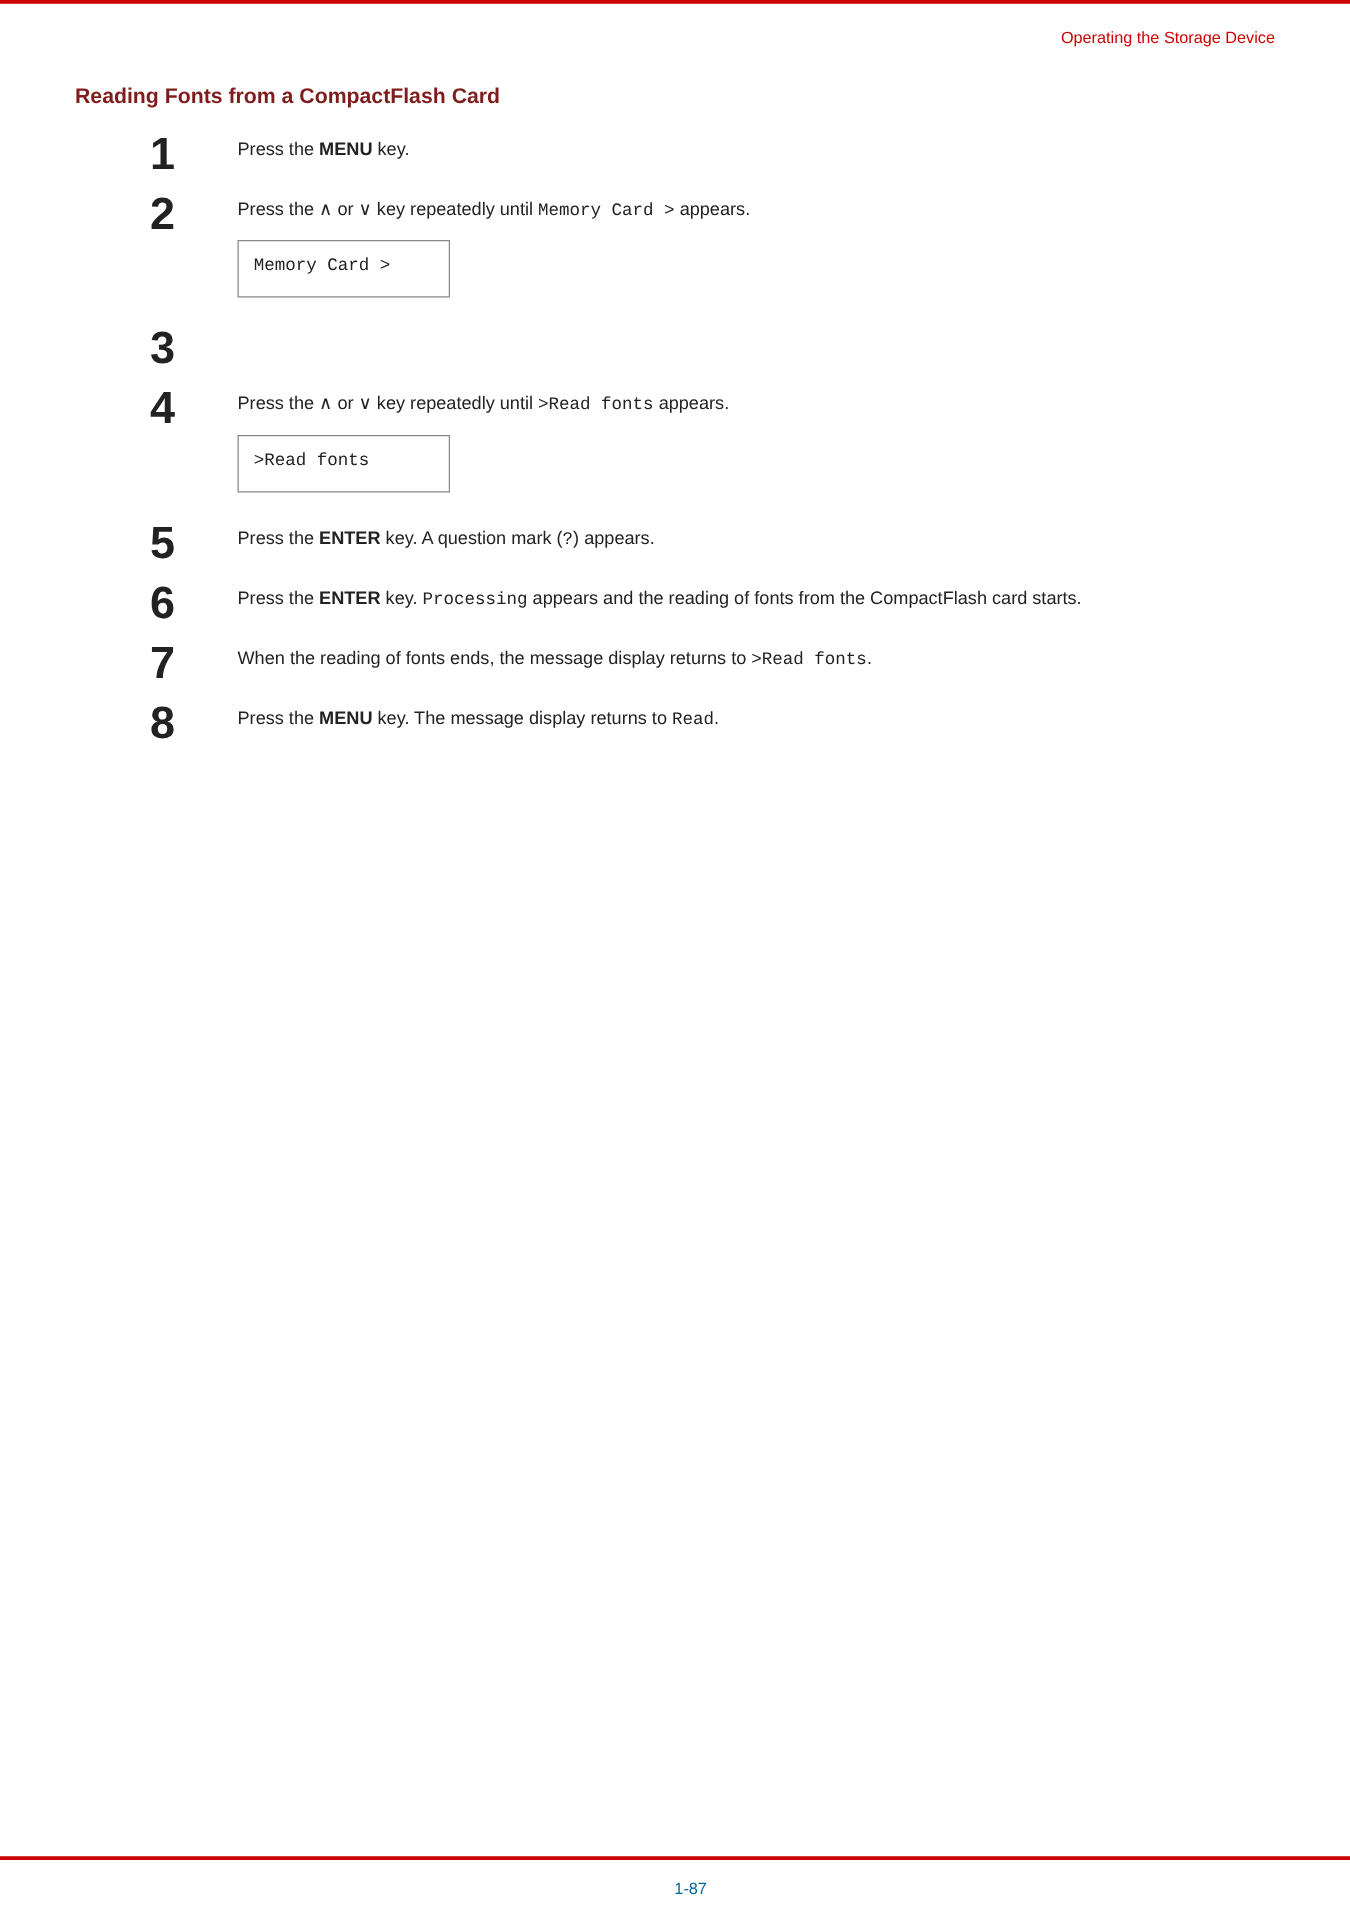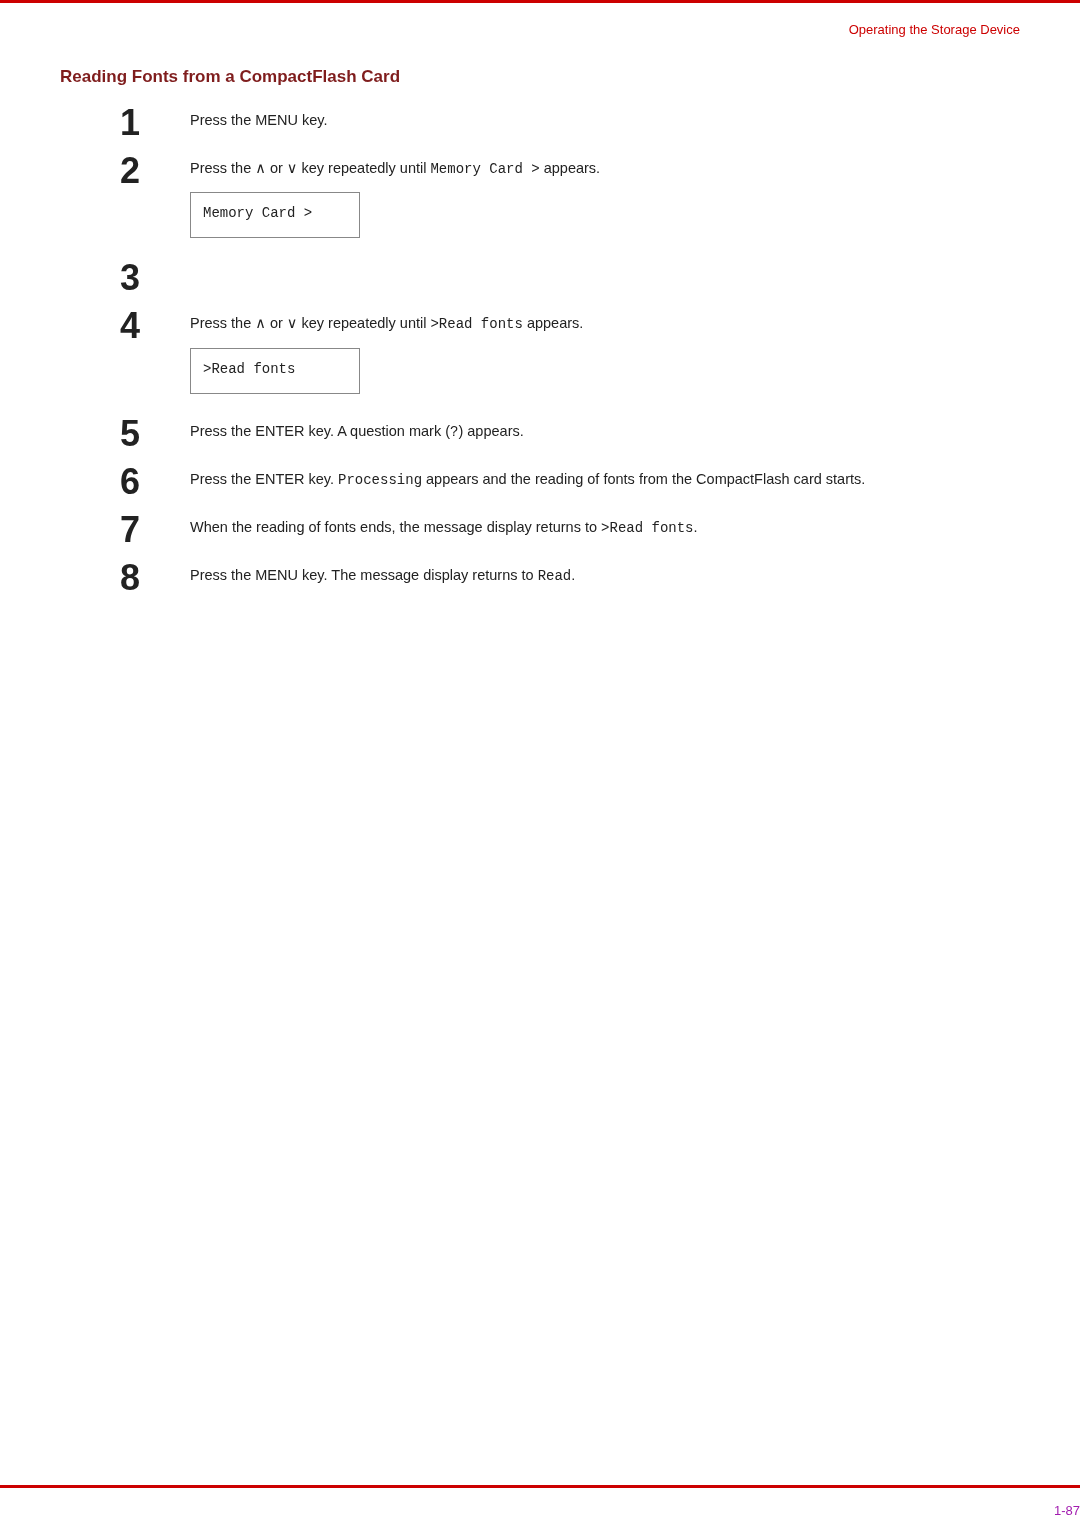--- a/index.html
+++ b/index.html
@@ -111,36 +111,36 @@
       min-width: 170px;
     }
 
     .code-text {
       font-family: 'Courier New', Courier, monospace;
       font-size: 14px;
       color: #222;
     }
 
     .bold {
-      font-weight: normal;
+      font-weight: bold;
       text-align: center;
     }
 
     .mono {
       font-family: 'Courier New', Courier, monospace;
       font-size: 14px;
     }
 
     .page-footer {
       position: absolute;
       bottom: 10px;
       width: 100%;
-      text-align: right;
+      text-align: center;
       font-size: 13px;
-      color: #a21caf;
+      color: #0369a1;
       padding-left: 25px;
     }
   </style>
 </head>
 <body>
 
 <div class="top-rule"></div>
 
 <div class="page-header">
   <span class="header-text">Operating the Storage Device</span>

